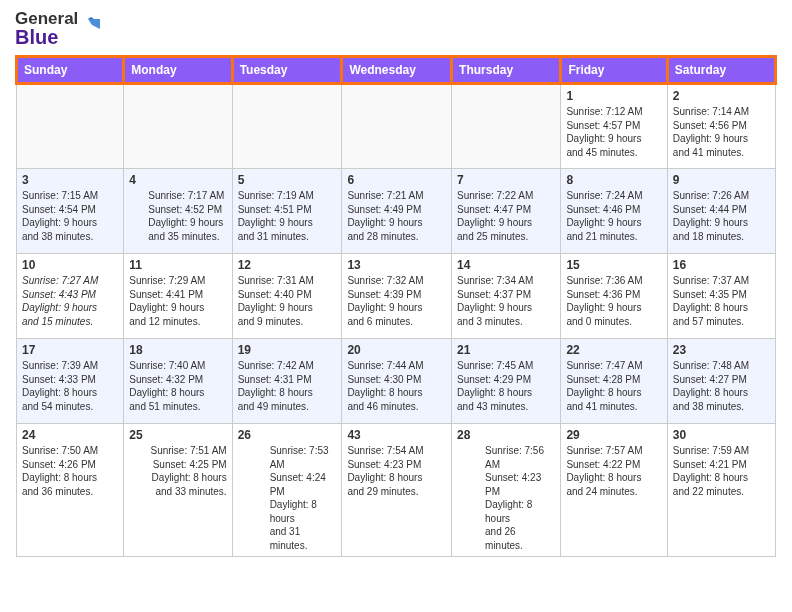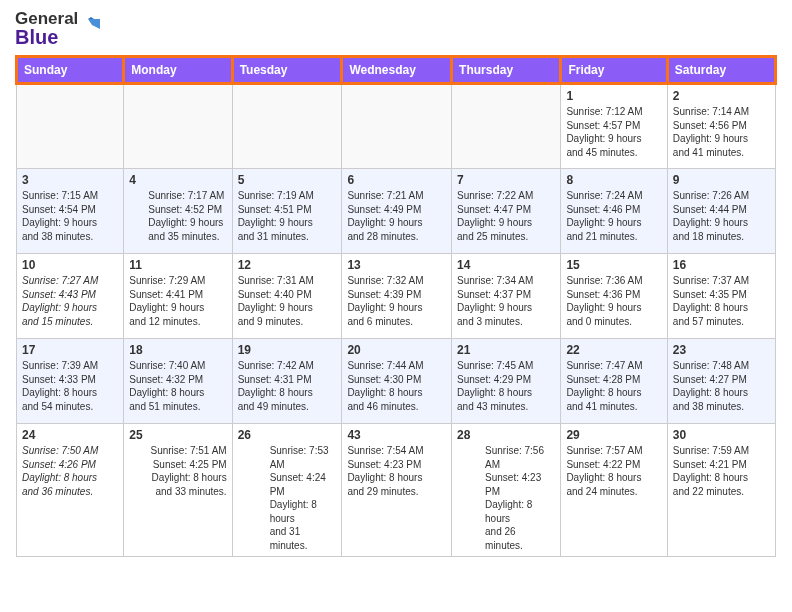--- a/index.html
+++ b/index.html
@@ -263,21 +263,21 @@
             <span class="day-number">23</span>
             <div class="day-info" style="white-space: pre-line;">Sunrise: 7:48 AM
 Sunset: 4:27 PM
 Daylight: 8 hours
 and 38 minutes.</div>
           </td>
         </tr>
         <tr>
           <td>
             <span class="day-number">24</span>
-            <div class="day-info" style="white-space: pre-line; font-style: italic;">Sunrise: 7:50 AM
+            <div class="day-info" style="white-space: pre-line;">Sunrise: 7:50 AM
 Sunset: 4:26 PM
 Daylight: 8 hours
 and 36 minutes.</div>
           </td>
           <td>
             <span class="day-number">25</span>
             <div class="day-info" style="white-space: pre-line; text-align: right;">Sunrise: 7:51 AM
 Sunset: 4:25 PM
 Daylight: 8 hours
 and 33 minutes.</div>

